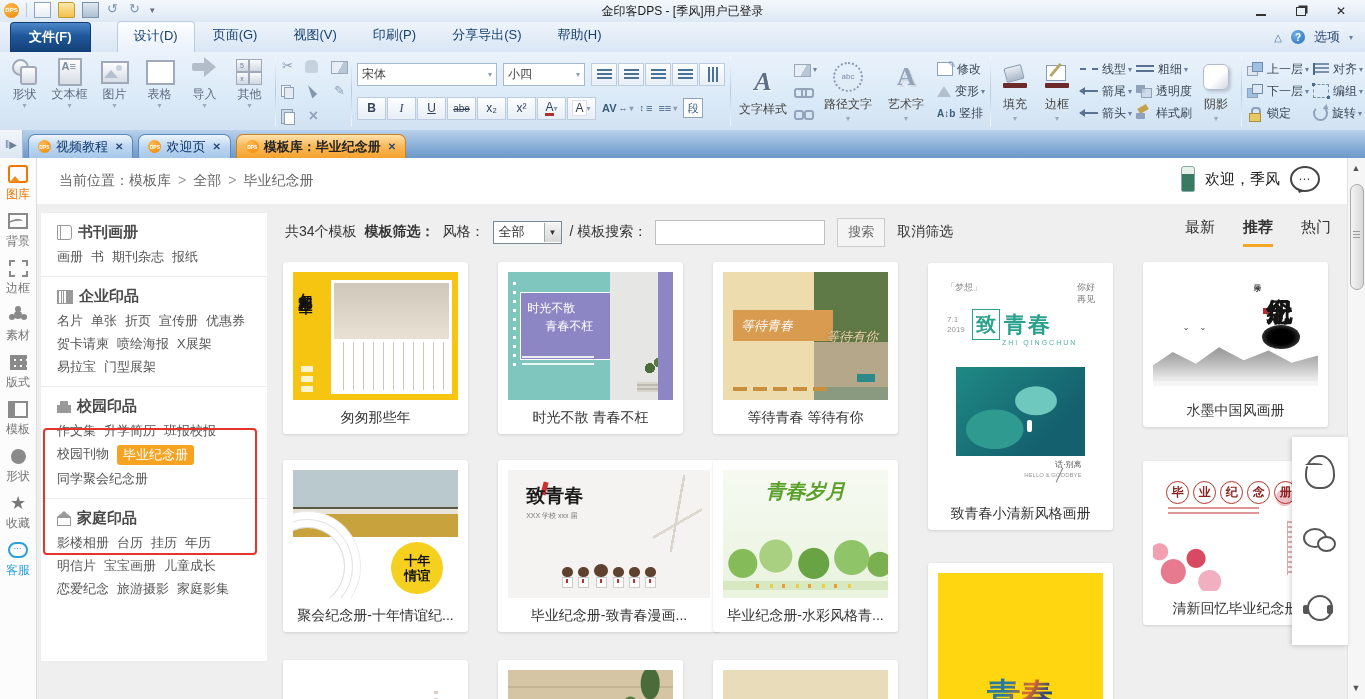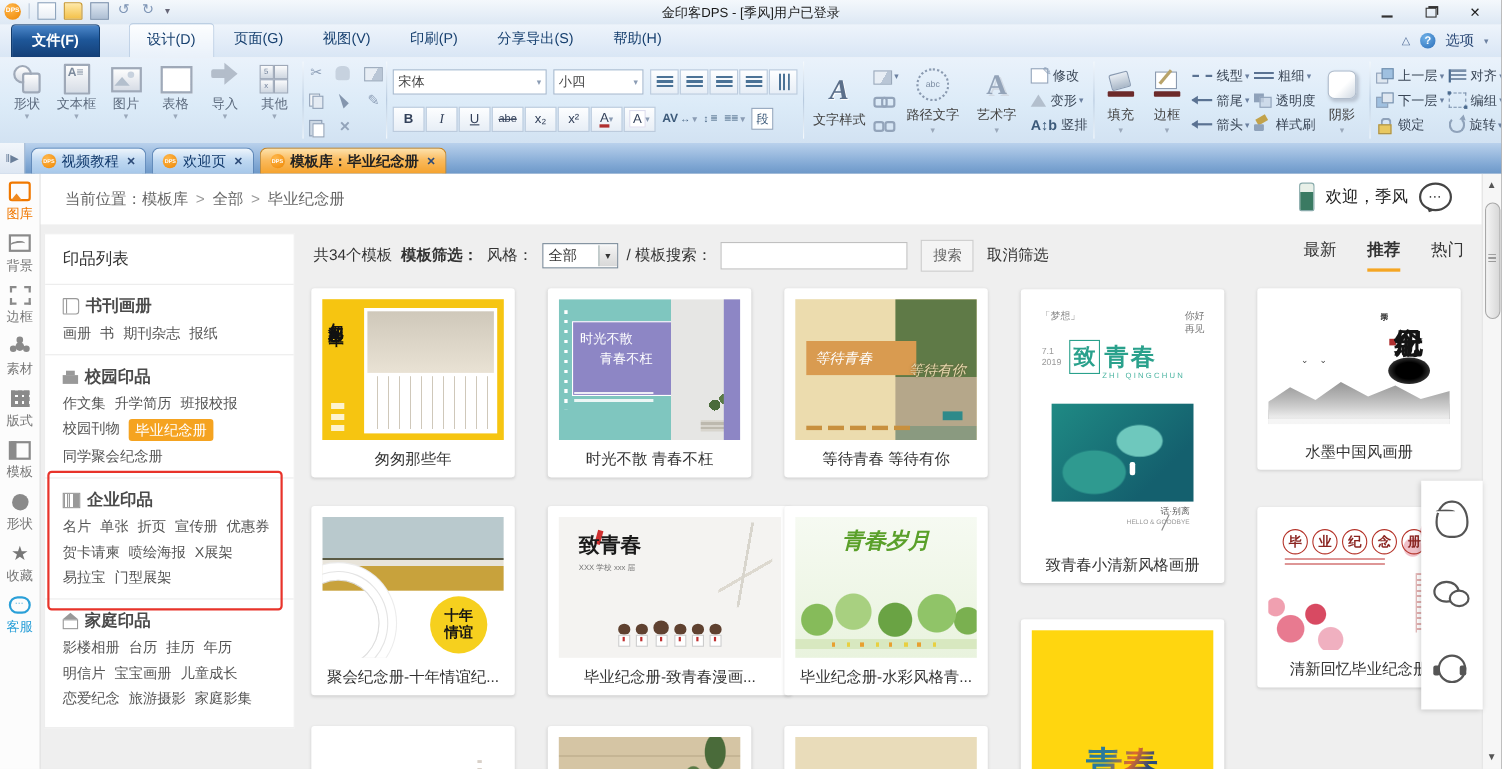--- a/index.html
+++ b/index.html
@@ -156,21 +156,21 @@
   .lockic::after{content:"";position:absolute;left:0;top:6px;width:10px;height:7px;background:#e8c861;border:1px solid #a8904a;}
   .alignic{width:14px;height:12px;background:repeating-linear-gradient(to bottom,#7a90ab 0 2px,transparent 2px 4px);border-left:2px solid #4a6a8e;}
   .groupic{width:14px;height:12px;border:1px dashed #7a90ab;position:relative;}
   .groupic::before{content:"";position:absolute;left:-2px;top:-2px;width:3px;height:3px;background:#4a6a8e;}
   .groupic::after{content:"";position:absolute;right:-2px;bottom:-2px;width:3px;height:3px;background:#4a6a8e;}
   .rotic{width:11px;height:11px;border:2px solid #8fa2ba;border-radius:50%;border-top-color:transparent;position:relative;}
   .rotic::before{content:"";position:absolute;right:-3px;top:-3px;border-left:5px solid #8fa2ba;border-top:3px solid transparent;border-bottom:3px solid transparent;transform:rotate(40deg);}
   .modic{width:14px;height:12px;border:1px solid #8fa2ba;background:#fff;position:relative;font-size:8px;color:#7a8ca4;}
   .modic::after{content:"✎";position:absolute;right:-4px;top:-4px;font-size:10px;color:#8fa2ba;}
   .warpic{width:0;height:0;border-left:7px solid transparent;border-right:7px solid transparent;border-bottom:11px solid #b3bfcd;position:relative;}
-  .vertic{font-size:13px;color:#3c5a7a;font-weight:bold;letter-spacing:0;}
+  .vertic{font-size:10px;color:#3c5a7a;font-weight:bold;letter-spacing:0;}
 
   
   .tabstrip{position:absolute;top:130px;left:0;right:0;height:28px;
     background:linear-gradient(#b9d1ec,#81a8d4 70%,#6d98c8);display:flex;align-items:flex-end;}
   .expander{width:22px;height:28px;background:linear-gradient(#f2f6fb,#dce6f2);border-right:1px solid #a8bcd4;
     display:flex;align-items:center;justify-content:center;color:#6a7f9a;font-size:10px;}
   .dtab{display:flex;align-items:center;gap:5px;height:23px;padding:0 9px;margin-left:5px;
     border-radius:7px 7px 0 0;border:1px solid #5f88b8;border-bottom:none;font-size:13px;}
   .dtab.blue{background:linear-gradient(#eef5fc,#bdd7f1 50%,#a6c7e9);color:#10386b;}
   .dtab.orange{background:linear-gradient(#fde3ae,#fabb5e 45%,#f5a22c);border-color:#c8841f;color:#222;font-weight:bold;}
@@ -826,63 +826,62 @@
         <span>当前位置：</span><span>模板库</span><span class="sep">&gt;</span><span>全部</span><span class="sep">&gt;</span><span>毕业纪念册</span>
       </div>
       <div class="userbox">
         <div class="avatar"></div>
         <span class="welcome">欢迎，季风</span>
         <div class="bubble">⋯</div>
       </div>
     </div>
 
     <div class="panel">
-      <div class="panel-title">印品列表</div>
       <div class="psec">
         <div class="psec-title">
             <div class="pic pic-book"></div>
             <span>书刊画册</span>
           </div>
         <div class="plinks">
           <span class="plink">画册</span>
           <span class="plink">书</span>
           <span class="plink">期刊杂志</span>
           <span class="plink">报纸</span>
-        </div>
-      </div>
-      <div class="psec">
-        <div class="psec-title">
-            <div class="pic pic-school"></div>
-            <span>校园印品</span>
-          </div>
-        <div class="plinks">
-          <span class="plink">作文集</span>
-          <span class="plink">升学简历</span>
-          <span class="plink">班报校报</span>
-          <span class="plink">校园刊物</span>
-          <span class="plink selected">毕业纪念册</span>
-          <span class="plink">同学聚会纪念册</span>
         </div>
       </div>
       <div class="psec">
         <div class="psec-title">
             <div class="pic pic-biz"></div>
             <span>企业印品</span>
           </div>
         <div class="plinks">
           <span class="plink">名片</span>
           <span class="plink">单张</span>
           <span class="plink">折页</span>
           <span class="plink">宣传册</span>
           <span class="plink">优惠券</span>
           <span class="plink">贺卡请柬</span>
           <span class="plink">喷绘海报</span>
           <span class="plink">X展架</span>
           <span class="plink">易拉宝</span>
           <span class="plink">门型展架</span>
+        </div>
+      </div>
+      <div class="psec">
+        <div class="psec-title">
+            <div class="pic pic-school"></div>
+            <span>校园印品</span>
+          </div>
+        <div class="plinks">
+          <span class="plink">作文集</span>
+          <span class="plink">升学简历</span>
+          <span class="plink">班报校报</span>
+          <span class="plink">校园刊物</span>
+          <span class="plink selected">毕业纪念册</span>
+          <span class="plink">同学聚会纪念册</span>
         </div>
       </div>
       <div class="psec">
         <div class="psec-title">
             <div class="pic pic-home"></div>
             <span>家庭印品</span>
           </div>
         <div class="plinks">
           <span class="plink">影楼相册</span>
           <span class="plink">台历</span>

